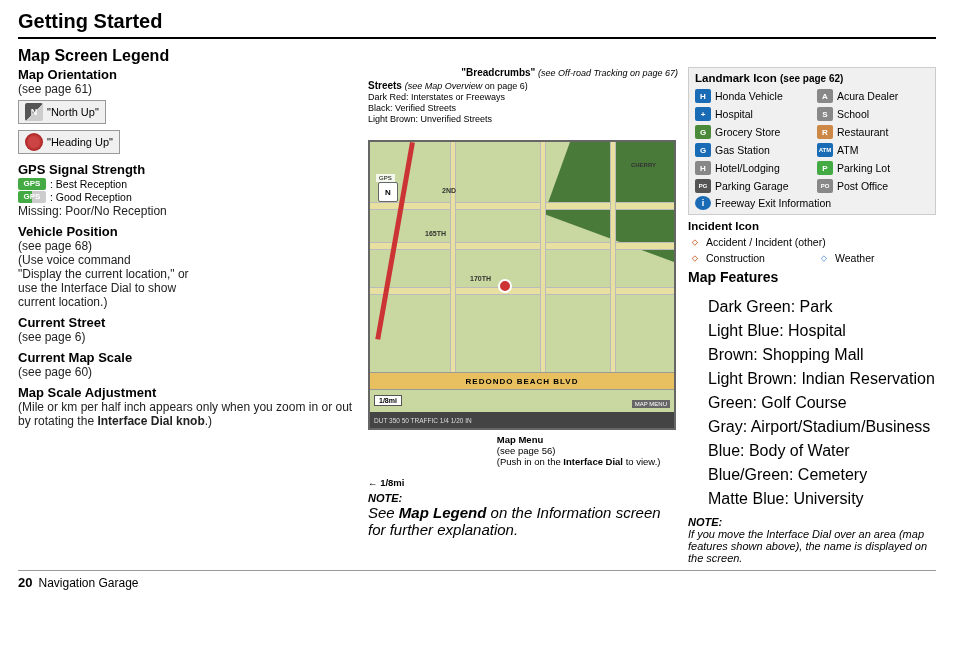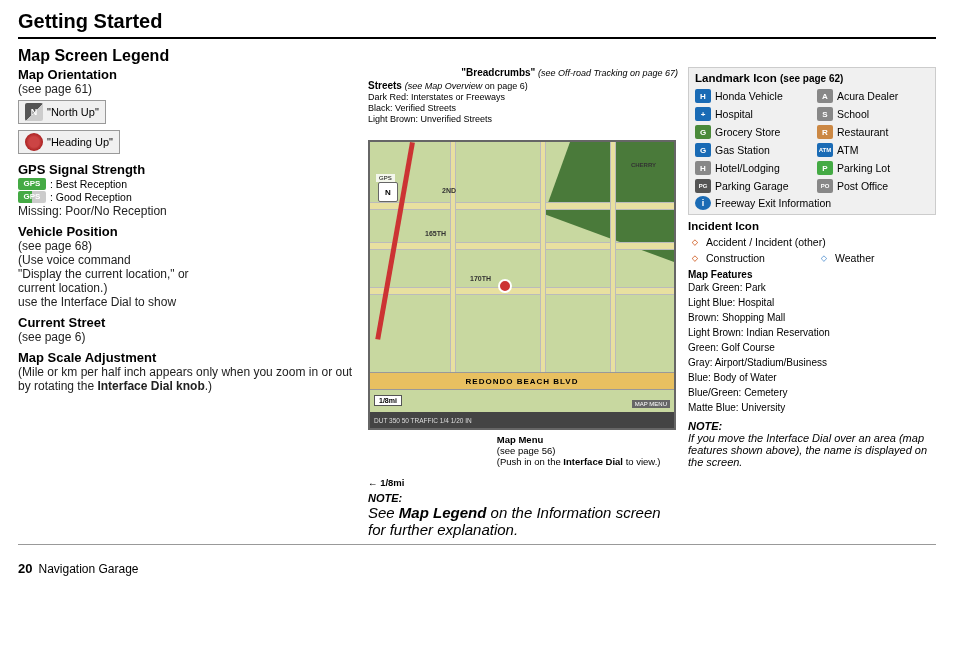--- a/index.html
+++ b/index.html
@@ -295,45 +295,46 @@
       display: flex;
       align-items: center;
       justify-content: center;
       font-size: 9px;
     }
     .icon-accident { color: #c84400; }
     .icon-construction { color: #c84400; }
     .icon-weather { color: #4488cc; }
     .map-features-title {
       font-weight: bold;
-      font-size: 10px;
-      margin-bottom: 0;
+      font-size: 14px;
+      margin-bottom: 10px;
     }
     .map-features-text {
-      font-size: 10px;
+      font-size: 16px;
       line-height: 1.5;
+      margin-left: 20px;
     }
     .note-italic {
       font-style: italic;
       font-size: 11px;
       margin-top: 5px;
     }
     .note-bold { font-weight: bold; }
     
     .bottom-note {
       margin-top: 4px;
       font-size: 11px;
     }
     .page-footer {
       display: flex;
       align-items: center;
       gap: 6px;
       margin-top: 6px;
       border-top: 1px solid #999;
-      padding-top: 16px;
+      padding-top: 4px;
     }
     .page-num {
       font-weight: bold;
       font-size: 13px;
     }
     .page-nav-label {
       font-size: 12px;
     }
     .ann-item {
       margin-bottom: 6px;
@@ -391,30 +392,32 @@
           <span>: Good Reception</span>
         </div>
         <div class="sub">Missing: Poor/No Reception</div>
       </div>
 
       <div class="ann-item">
         <div class="title">Vehicle Position</div>
         <div class="sub">(see page 68)</div>
         <div class="sub">(Use voice command</div>
         <div class="sub">"Display the current location," or</div>
+        <div class="sub">use the Interface Dial to show</div>
         <div class="sub">current location.)</div>
-        <div class="sub">use the Interface Dial to show</div>
       </div>
 
       <div class="ann-item">
         <div class="title">Current Street</div>
         <div class="sub">(see page 6)</div>
       </div>
 
       <div class="ann-item">
+        <div class="title">Current Map Scale</div>
+        <div class="sub">(see page 60)</div>
       </div>
 
       <div class="ann-item">
         <div class="title">Map Scale Adjustment</div>
         <div class="sub">
           <span>(Mile or km per half inch appears only when you zoom in or out by rotating the </span><strong>Interface Dial knob</strong><span>.)</span>
         </div>
       </div>
     </div>
 

